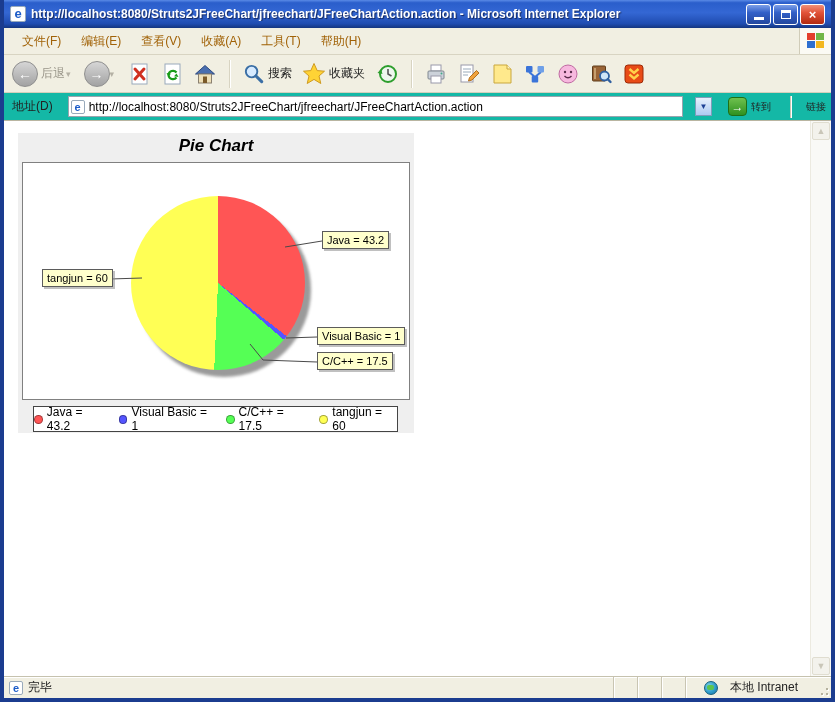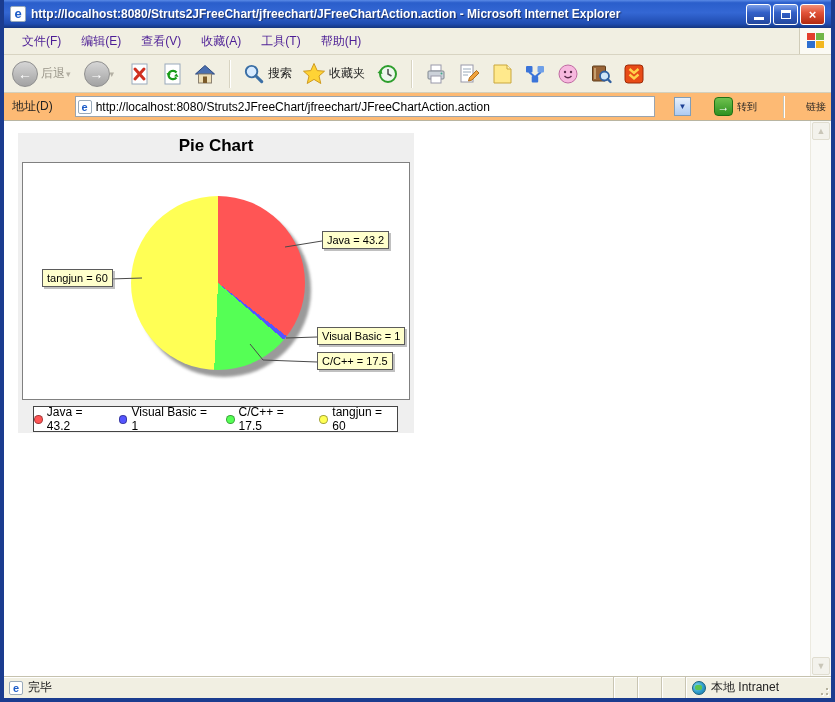--- a/index.html
+++ b/index.html
@@ -14,74 +14,74 @@
   .winbtns { display:flex; gap:2px; }
   .wbtn { width:25px; height:21px; border-radius:3px; border:1px solid #fff; display:flex; align-items:center; justify-content:center; color:#fff; font-size:13px; font-weight:bold; }
   .wbtn.blue { background:linear-gradient(180deg,#7c9fe8 0%,#3260c8 40%,#24479e 100%); }
   .wbtn.red  { background:linear-gradient(180deg,#f09078 0%,#e25339 40%,#b22a10 100%); }
   .glyph-min { width:10px; height:3px; background:#fff; margin-top:9px; }
   .glyph-max { width:10px; height:9px; border:1px solid #fff; border-top:3px solid #fff; }
 
   
   .menubar { height:27px; flex:0 0 27px; background:#f1efe2; border-bottom:1px solid #d8d4c2; display:flex; align-items:center; }
   .menu-items { display:flex; flex:1; padding-left:8px; }
-  .menu-item { font-size:12px; color:#4c1d95; padding:0 10px; }
+  .menu-item { font-size:12px; color:#a16207; padding:0 10px; }
   .winlogo-panel { width:32px; align-self:stretch; background:#fbfaf4; border-left:1px solid #d0ccb8; display:flex; align-items:center; justify-content:center; }
   .winlogo { width:18px; height:16px; display:grid; grid-template-columns:8px 8px; grid-template-rows:7px 7px; gap:1px; }
   .winlogo i { display:block; }
   .winlogo i:nth-child(1){background:#e33e2c;} .winlogo i:nth-child(2){background:#71b647;}
   .winlogo i:nth-child(3){background:#2e6fd0;} .winlogo i:nth-child(4){background:#f3b71f;}
 
   
   .toolbar { height:38px; flex:0 0 38px; background:#f1efe2; border-bottom:1px solid #d4d0bc; display:flex; align-items:center; padding:0 6px; gap:5px; }
   .nav-circle { width:26px; height:26px; border-radius:50%; background:linear-gradient(180deg,#d6d6d6,#a2a2a2); border:1px solid #8e8e8e; color:#fff; font-size:14px; font-weight:bold; display:flex; align-items:center; justify-content:center; }
   .tool-label { font-size:12px; color:#9a968a; margin:0 1px 0 3px; }
   .tool-label.dark { color:#222; }
   .dd { font-size:9px; color:#b4b0a4; margin-right:4px; }
   .tbtn { display:flex; align-items:center; padding:2px; }
   .tsep { width:1px; height:28px; background:#d8d4c2; box-shadow:1px 0 0 #fff; margin:0 5px; }
   .tbtn svg { display:block; }
 
   
-  .addressbar { height:28px; flex:0 0 28px; background:#fdba74; border-bottom:1px solid #b9b5a1; display:flex; align-items:center; padding:0 5px; gap:19px; }
+  .addressbar { height:28px; flex:0 0 28px; background:#14b8a6; border-bottom:1px solid #b9b5a1; display:flex; align-items:center; padding:0 5px; gap:12px; }
   .addr-label { font-size:12px; color:#222; padding:0 3px; }
   .addr-input { flex:1; height:21px; background:#fff; border:1px solid #9aa4ae; display:flex; align-items:center; padding:0 2px; }
   .addr-ico { width:14px; height:14px; background:#fff; border:1px solid #9ab; border-radius:2px; color:#1c5cc8; font-weight:bold; font-size:11px; line-height:12px; text-align:center; margin-right:4px; flex:0 0 14px; }
   .addr-url { font-size:12px; color:#000; white-space:nowrap; overflow:hidden; flex:1; }
   .addr-drop { width:17px; height:19px; background:linear-gradient(180deg,#e7f0fc,#aecbf2); border:1px solid #7f9db9; display:flex; align-items:center; justify-content:center; font-size:8px; color:#1c3f94; }
   .go-btn { display:flex; align-items:center; gap:4px; padding:1px 4px; }
   .go-circle { width:19px; height:19px; border-radius:4px; background:linear-gradient(180deg,#6fc14e,#2f9121); border:1px solid #1f7015; color:#fff; font-size:12px; font-weight:bold; display:flex; align-items:center; justify-content:center; }
   .go-text, .links-text { font-size:10px; color:#222; }
   .asep { width:1px; height:22px; background:#c9c5b2; box-shadow:1px 0 0 #fff; margin:0 3px; }
 
   
   .content { flex:1; background:#fff; position:relative; overflow:hidden; }
   .scrollbar { position:absolute; top:0; right:0; bottom:0; width:21px; background:#f9f9f6; border-left:1px solid #eceae0; }
   .sbtn { position:absolute; left:1px; right:1px; height:18px; background:#f3f2ec; border:1px solid #e0ddd0; border-radius:2px; color:#c9c6b8; font-size:9px; text-align:center; line-height:16px; }
   .sbtn.up { top:1px; } .sbtn.down { bottom:1px; }
 
   
   .chart { position:absolute; left:14px; top:12px; width:396px; height:300px; background:#efefef; }
-  .chart-title { position:absolute; top:3px; left:0; right:0; text-align:center; font-size:17px; font-weight:bold; color:#000; }
+  .chart-title { position:absolute; top:3px; left:0; right:0; text-align:center; font-size:17px; font-weight:bold; color:#000;font-style:italic; }
   .plot { position:absolute; left:4px; top:29px; width:388px; height:238px; background:#fff; border:1px solid #808080; }
   .pie-shadow { position:absolute; left:114px; top:40px; width:174px; height:174px; border-radius:50%; background:#9a9a9a; filter:blur(1.5px); }
   .pie { position:absolute; left:108px; top:33px; width:174px; height:174px; border-radius:50%; }
   .lines-svg { position:absolute; left:0; top:0; width:100%; height:100%; pointer-events:none; }
   .callout { position:absolute; background:#ffffcc; border:1px solid #5b5b5b; box-shadow:2px 2px 0 rgba(140,140,140,.55); font-size:11px; color:#000; padding:2px 4px; white-space:nowrap; }
   .legend { position:absolute; left:15px; top:273px; width:365px; height:26px; background:#fff; border:1px solid #444; display:flex; align-items:center; justify-content:center; gap:11px; }
   .legend-item { display:flex; align-items:center; gap:4px; font-size:12px; color:#000; }
   .legend-dot { width:9px; height:9px; border-radius:50%; border:1px solid rgba(0,0,0,.35); }
 
   
   .statusbar { height:22px; flex:0 0 22px; background:#f1efe2; border-top:1px solid #c6c2ae; box-shadow:inset 0 1px 0 #fff; display:flex; align-items:center; font-size:12px; color:#222; }
   .status-left { flex:1; display:flex; align-items:center; gap:5px; padding-left:5px; }
   .status-ico { width:14px; height:14px; background:#fff; border:1px solid #9ab; border-radius:2px; color:#1c5cc8; font-weight:bold; font-size:11px; line-height:12px; text-align:center; }
   .spane { align-self:stretch; border-left:1px solid #c9c5b2; box-shadow:inset 1px 0 0 #fff; }
   .spane.small { width:24px; }
-  .spane.zone { width:130px; display:flex; align-items:center; gap:5px; padding-left:6px; }
+  .spane.zone { width:130px; display:flex; align-items:center; gap:12px; padding-left:18px; }
   .globe { width:14px; height:14px; border-radius:50%; background:radial-gradient(circle at 35% 35%, #7fd4e8 0%, #2e9ccb 55%, #1b6fa0 100%); border:1px solid #16607e; position:relative; }
   .globe::after { content:""; position:absolute; left:2px; top:3px; width:7px; height:5px; background:#5cc44e; border-radius:2px; }
   .grip { width:16px; align-self:stretch; position:relative; }
   .grip i { position:absolute; width:2px; height:2px; background:#b5b19e; box-shadow:1px 1px 0 #fff; }
   .grip i:nth-child(1){ right:3px; bottom:3px; }
   .grip i:nth-child(2){ right:3px; bottom:8px; }
   .grip i:nth-child(3){ right:8px; bottom:3px; }
 </style>
 </head>
 <body>

